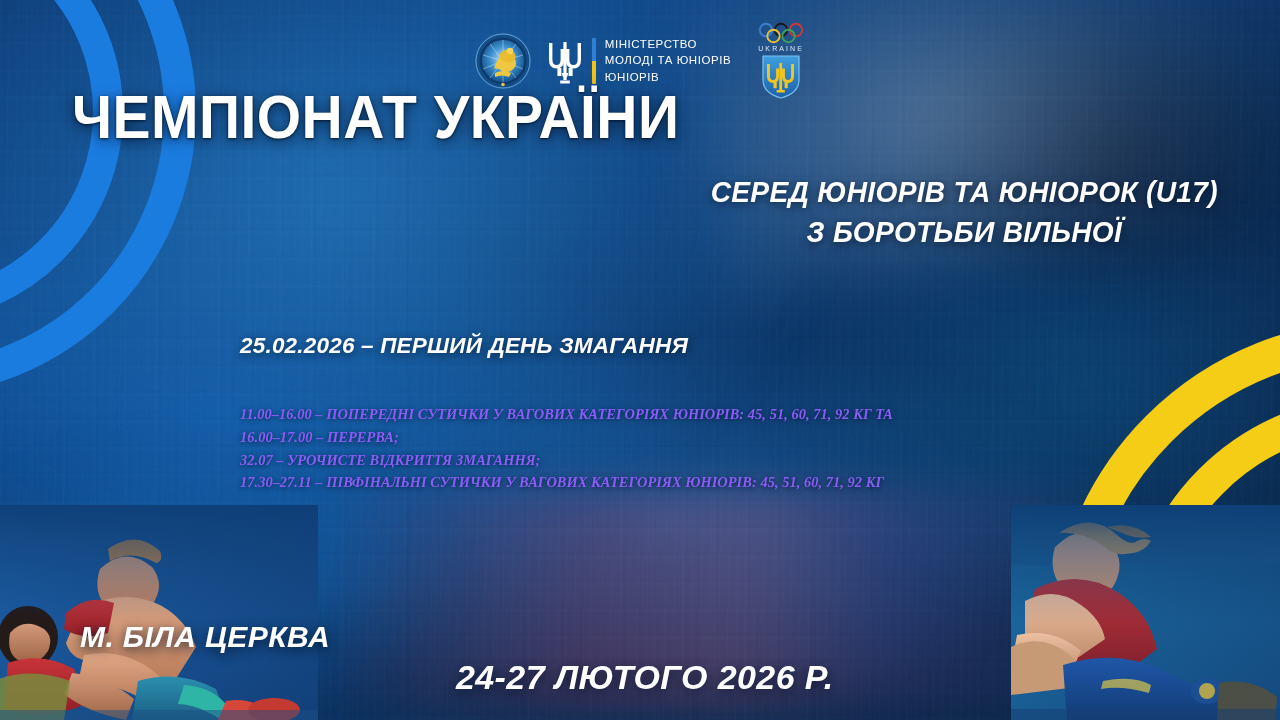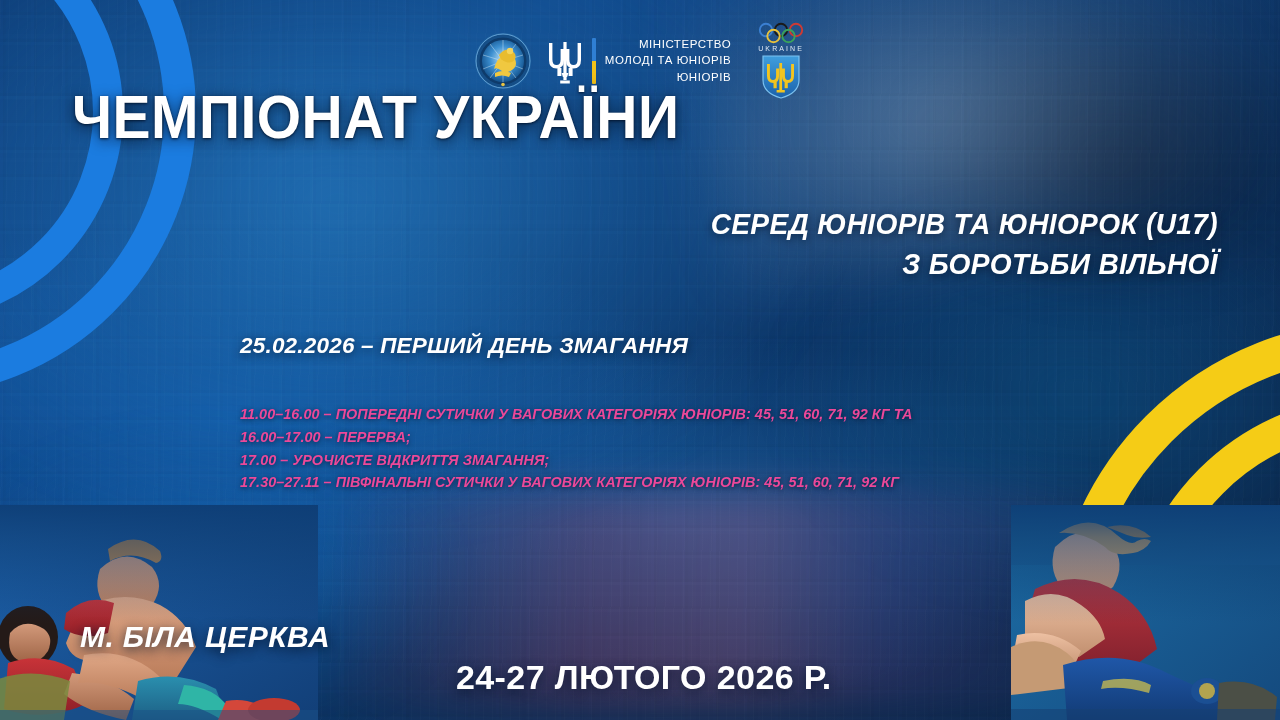--- a/index.html
+++ b/index.html
@@ -115,21 +115,21 @@
   .logo-emblem { width:56px; height:56px; flex:none; }
   .logo-ministry { display:flex; align-items:center; gap:9px; }
   .logo-ministry .trident { width:36px; height:48px; flex:none; }
   .logo-ministry .divider {
     width:4px; height:46px; flex:none; border-radius:1px;
     background:linear-gradient(to bottom, #2f7fd4 0%, #2f7fd4 50%, #f2c219 50%, #f2c219 100%);
   }
   .logo-ministry .mintext {
     display:flex; flex-direction:column; gap:1px;
     color:#ffffff; font-size:11.5px; letter-spacing:0.55px;
-    line-height:1.32; font-weight:400; white-space:nowrap;text-align:right;
+    line-height:1.32; font-weight:400; white-space:nowrap;
   }
   .logo-olympic { display:flex; flex-direction:column; align-items:center; gap:1px; margin-left:10px; }
   .logo-olympic .rings { width:48px; height:22px; }
   .logo-olympic .ua-label {
     color:#dfe9f5; font-size:7px; letter-spacing:2.1px; font-weight:400;
   }
   .logo-olympic .shield { width:42px; height:46px; margin-top:1px; }
 
   
   .main-title {
@@ -140,22 +140,21 @@
     letter-spacing:0.5px;
     line-height:1;
     transform:scaleX(0.92);
     transform-origin:left center;
     text-shadow:0 3px 14px rgba(3,18,40,0.72), 0 1px 3px rgba(3,18,40,0.9);
     white-space:nowrap;
   }
 
   .subtitle-block {
     position:absolute; right:62px; top:172px;
-    text-align:right;
-    margin-top:32px;
+    text-align:center;
   }
   .subtitle-line {
     color:#ffffff;
     font-size:29px;
     font-weight:700;
     font-style:italic;
     letter-spacing:0.3px;
     line-height:1.38;
     white-space:nowrap;
     text-shadow:0 2px 9px rgba(3,18,40,0.7);
@@ -170,46 +169,48 @@
     font-size:22.5px;
     font-weight:700;
     font-style:italic;
     letter-spacing:0.2px;
     white-space:nowrap;
     text-shadow:0 2px 8px rgba(3,18,40,0.7);
     margin-bottom:44px;
   }
   .schedule-list { display:block; }
   .schedule-item {
-    color:#ec4899;
+    color:#8b5cf6;
     font-size:14.4px;
     font-weight:700;
     font-style:italic;
     letter-spacing:0.05px;
     line-height:1.58;
     text-shadow:0 1px 5px rgba(3,18,40,0.75);
     white-space:nowrap;
+    font-family:Liberation Serif, serif;
   }
 
   
   .city-text {
     position:absolute; left:80px; top:620px;
     color:#ffffff;
     font-size:30px;
     font-weight:700;
     font-style:italic;
     letter-spacing:0.4px;
     white-space:nowrap;
     text-shadow:0 3px 12px rgba(3,18,40,0.85);
   }
   .dates-text {
     position:absolute; left:456px; top:658px;
     color:#ffffff;
     font-size:34px;
     font-weight:700;
+    font-style:italic;
     letter-spacing:0.4px;
     white-space:nowrap;
     text-shadow:0 3px 12px rgba(3,18,40,0.85);
   }
 </style>
 </head>
 <body>
 
 <div id="poster">
 
@@ -415,21 +416,21 @@
   <div class="subtitle-block">
     <div class="subtitle-line">СЕРЕД ЮНІОРІВ ТА ЮНІОРОК (U17)</div>
     <div class="subtitle-line">З БОРОТЬБИ ВІЛЬНОЇ</div>
   </div>
 
   <div class="schedule">
     <div class="schedule-day">25.02.2026 – ПЕРШИЙ ДЕНЬ ЗМАГАННЯ</div>
     <div class="schedule-list">
       <div class="schedule-item">11.00–16.00 – ПОПЕРЕДНІ СУТИЧКИ У ВАГОВИХ КАТЕГОРІЯХ ЮНІОРІВ: 45, 51, 60, 71, 92 КГ ТА</div>
       <div class="schedule-item">16.00–17.00 – ПЕРЕРВА;</div>
-      <div class="schedule-item">17.00 – УРОЧИСТЕ ВІДКРИТТЯ ЗМАГАННЯ;</div>
+      <div class="schedule-item">32.07 – УРОЧИСТЕ ВІДКРИТТЯ ЗМАГАННЯ;</div>
       <div class="schedule-item">17.30–27.11 – ПІВФІНАЛЬНІ СУТИЧКИ У ВАГОВИХ КАТЕГОРІЯХ ЮНІОРІВ: 45, 51, 60, 71, 92 КГ</div>
     </div>
   </div>
 
   <div class="city-text">М. БІЛА ЦЕРКВА</div>
   <div class="dates-text">24-27 ЛЮТОГО 2026 Р.</div>
 
 </div>
 
 </body></html>

